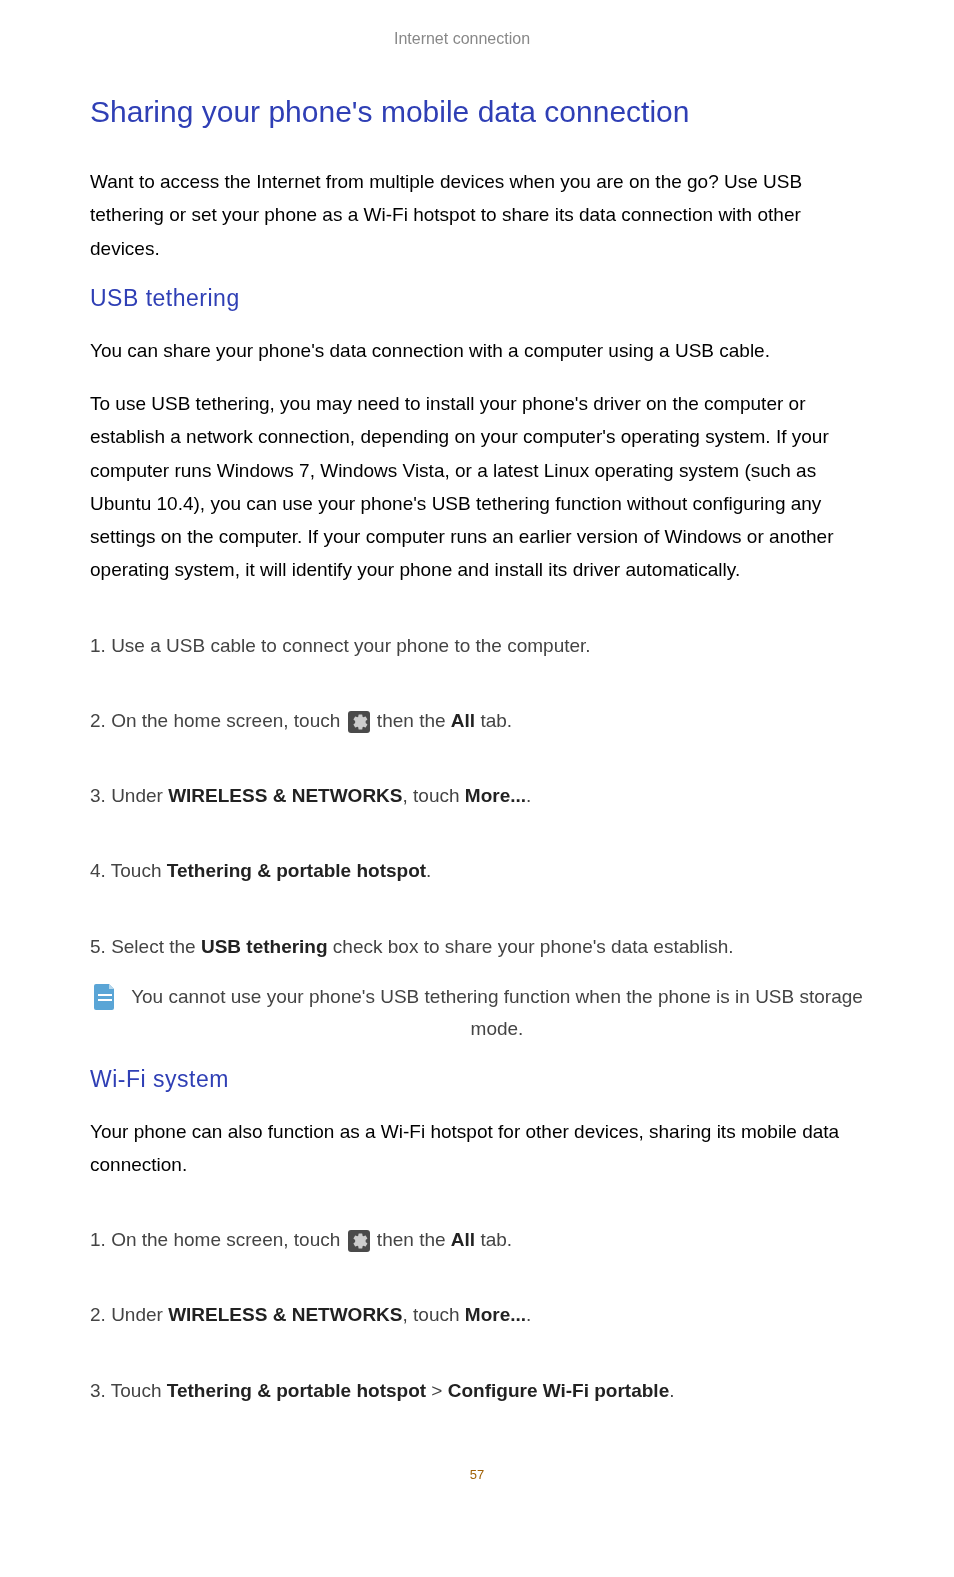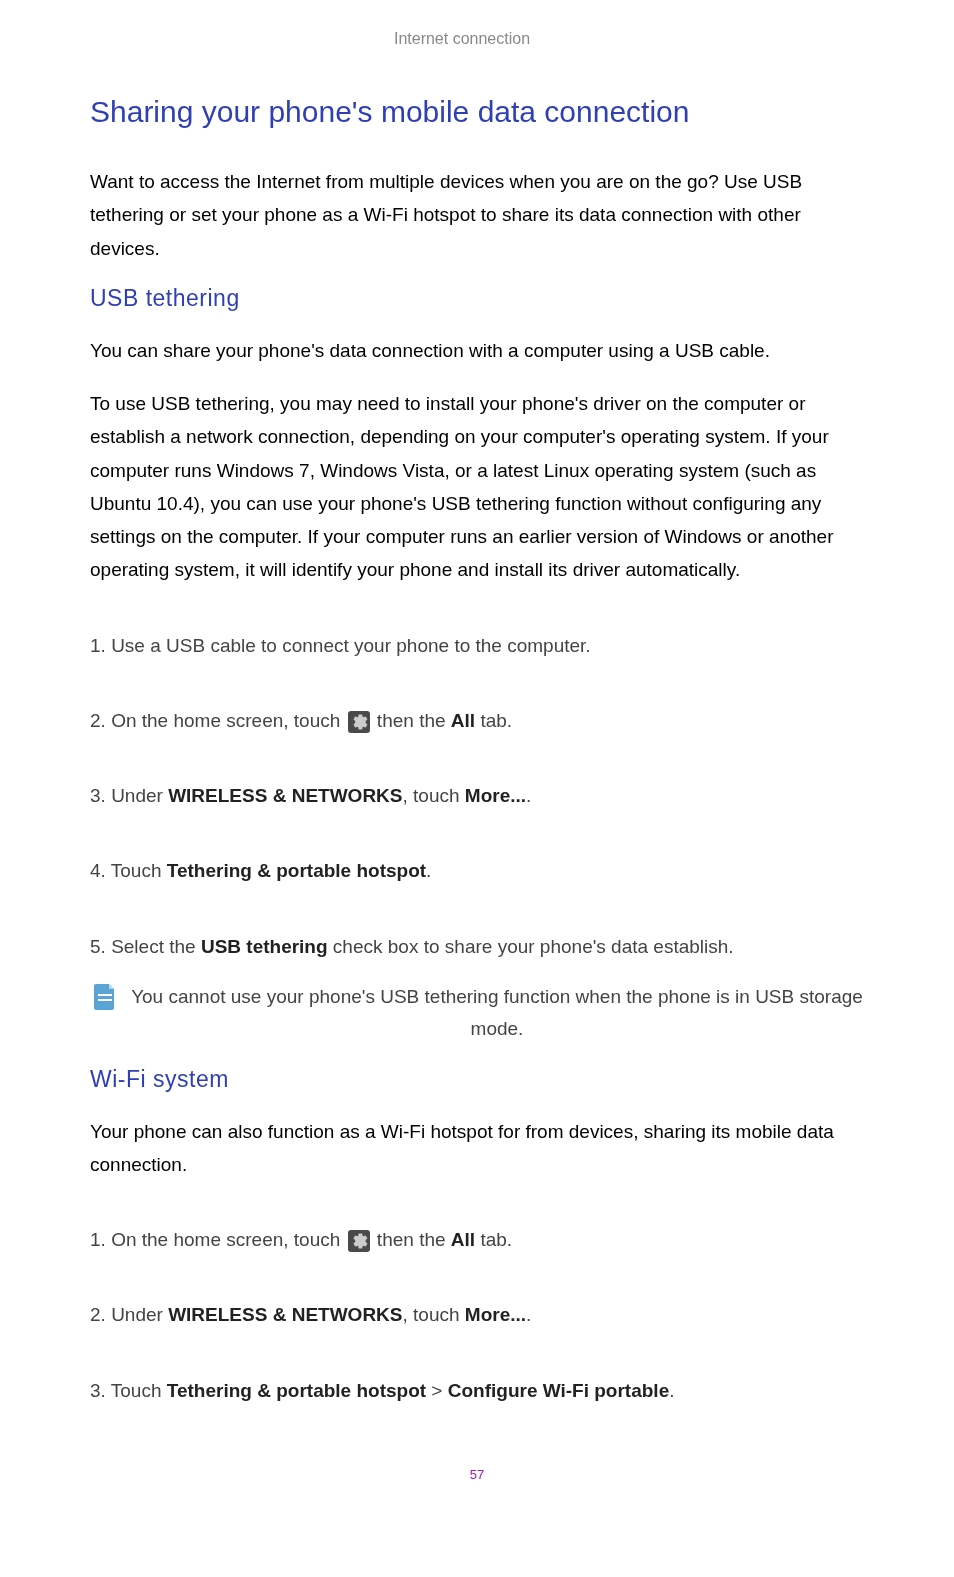--- a/index.html
+++ b/index.html
@@ -85,21 +85,21 @@
     }
     .note-text {
       font-size: 19px;
       line-height: 1.7;
       color: #444;
       flex: 1;
     }
     .page-number {
       text-align: center;
       font-size: 13px;
-      color: #a21caf;
+      color: #a16207;
       margin-top: 60px;
     }
     b { font-weight: bold; color: #222; }
   </style>
 </head>
 <body>
 
 <div class="header-label">Internet connection</div>
 
 <h1>Sharing your phone's mobile data connection</h1>
@@ -130,21 +130,21 @@
         <path fill="#5aa5d6" d="M2 0h13l5 5v19a2 2 0 01-2 2H2a2 2 0 01-2-2V2a2 2 0 012-2z"></path>
         <path fill="#fff" d="M4 10h14v2H4zM4 15h14v2H4z"></path>
         <path fill="#b8d8ec" d="M15 0l5 5h-5z"></path>
       </svg>
   </div>
   <div class="note-text">You cannot use your phone's USB tethering function when the phone is in USB storage mode.</div>
 </div>
 
 <h2>Wi-Fi  system</h2>
 
-<p>Your phone can also function as a Wi-Fi hotspot for from devices, sharing its mobile data connection.</p>
+<p>Your phone can also function as a Wi-Fi hotspot for other devices, sharing its mobile data connection.</p>
 
 <div class="step">1. <span>On the home screen, touch </span><span class="settings-icon"><svg width="18" height="18" viewBox="0 0 24 24">
         <path fill="#ccc" d="M12 8a4 4 0 100 8 4 4 0 000-8zm8.94 4a7 7 0 00-.14-1.4l2.12-1.65a.5.5 0 00.12-.64l-2-3.46a.5.5 0 00-.6-.22l-2.5 1a7 7 0 00-1.2-.7l-.38-2.65A.5.5 0 0015.87 2h-4a.5.5 0 00-.5.43l-.37 2.65c-.43.18-.83.42-1.2.7l-2.5-1a.5.5 0 00-.6.22l-2 3.46a.5.5 0 00.12.64L6.94 10.6A7 7 0 006.8 12c0 .47.05.94.14 1.4l-2.12 1.65a.5.5 0 00-.12.64l2 3.46c.14.24.42.33.6.22l2.5-1c.37.28.77.52 1.2.7l.38 2.65c.04.25.25.43.5.43h4c.25 0 .46-.18.5-.43l.37-2.65c.43-.18.83-.42 1.2-.7l2.5 1c.18.1.46.02.6-.22l2-3.46a.5.5 0 00-.12-.64L20.8 13.4c.09-.46.14-.93.14-1.4z"></path>
       </svg></span><span> then the </span><b>All</b><span> tab.</span></div>
 
 <div class="step">2. <span>Under </span><b>WIRELESS &amp; NETWORKS</b><span>, touch </span><b>More...</b><span>.</span></div>
 
 <div class="step">3. <span>Touch </span><b>Tethering &amp; portable hotspot</b><span> &gt; </span><b>Configure Wi-Fi portable</b><span>.</span></div>
 
 <div class="page-number">57</div>

